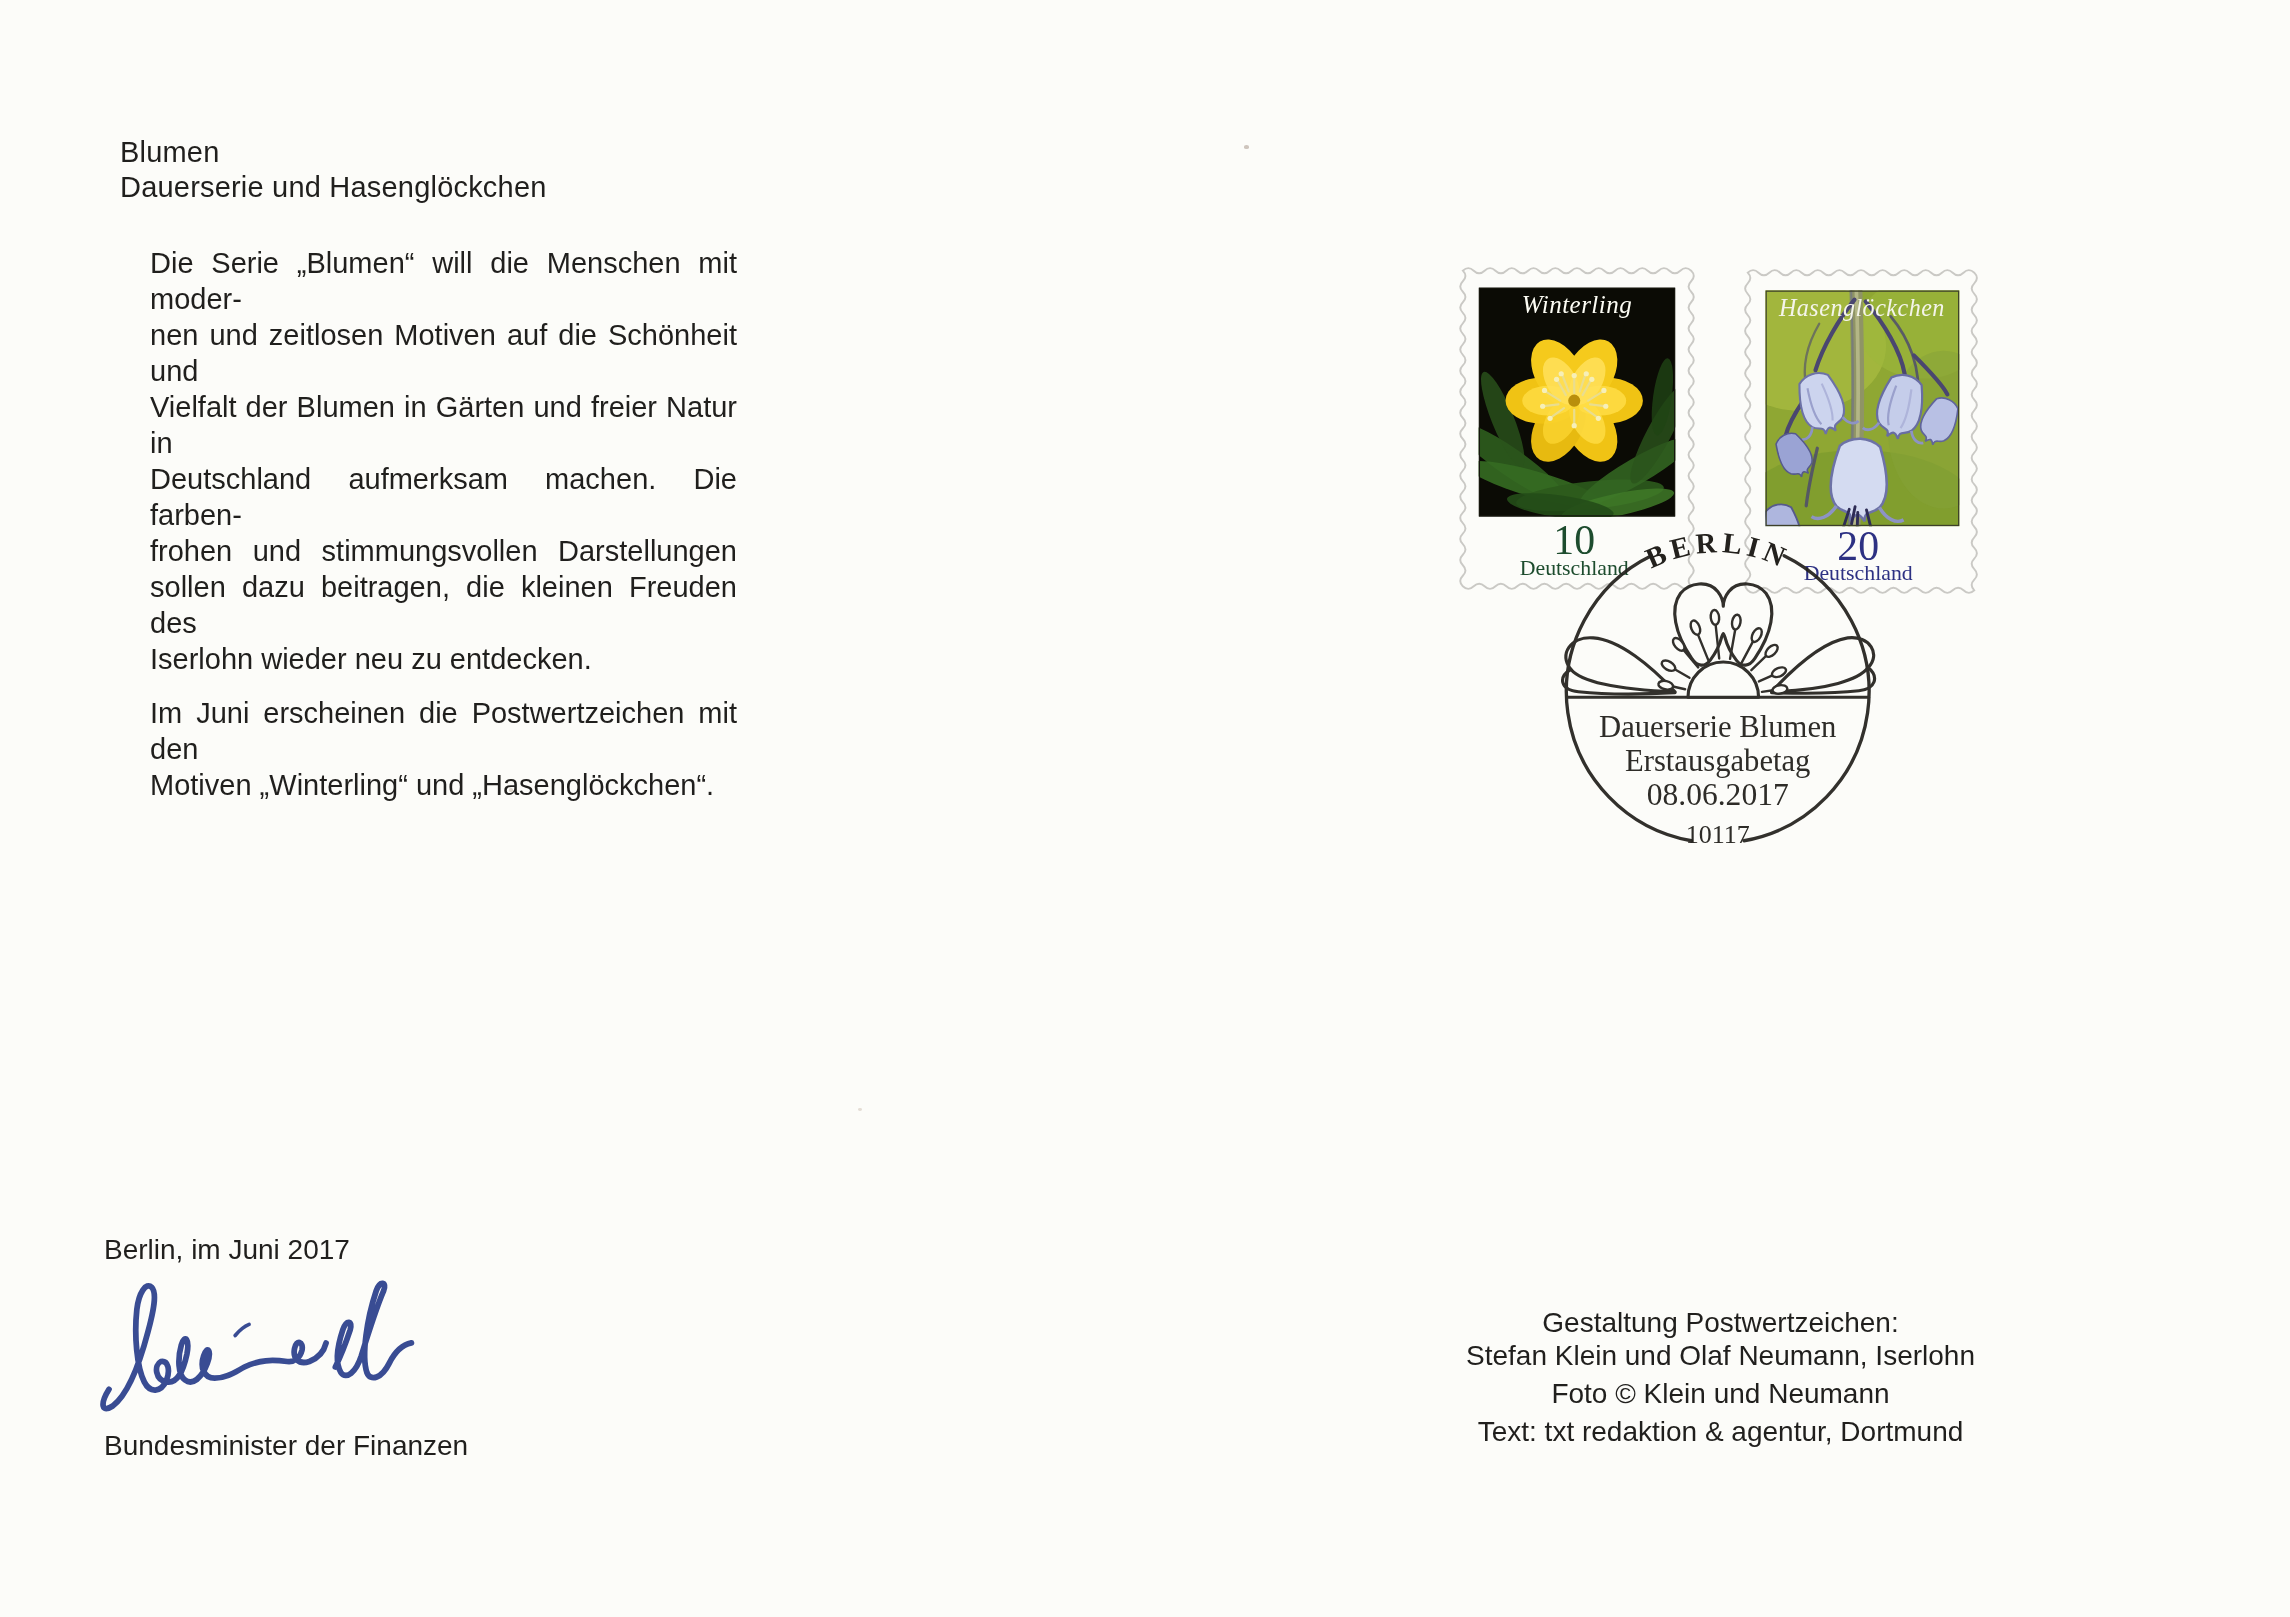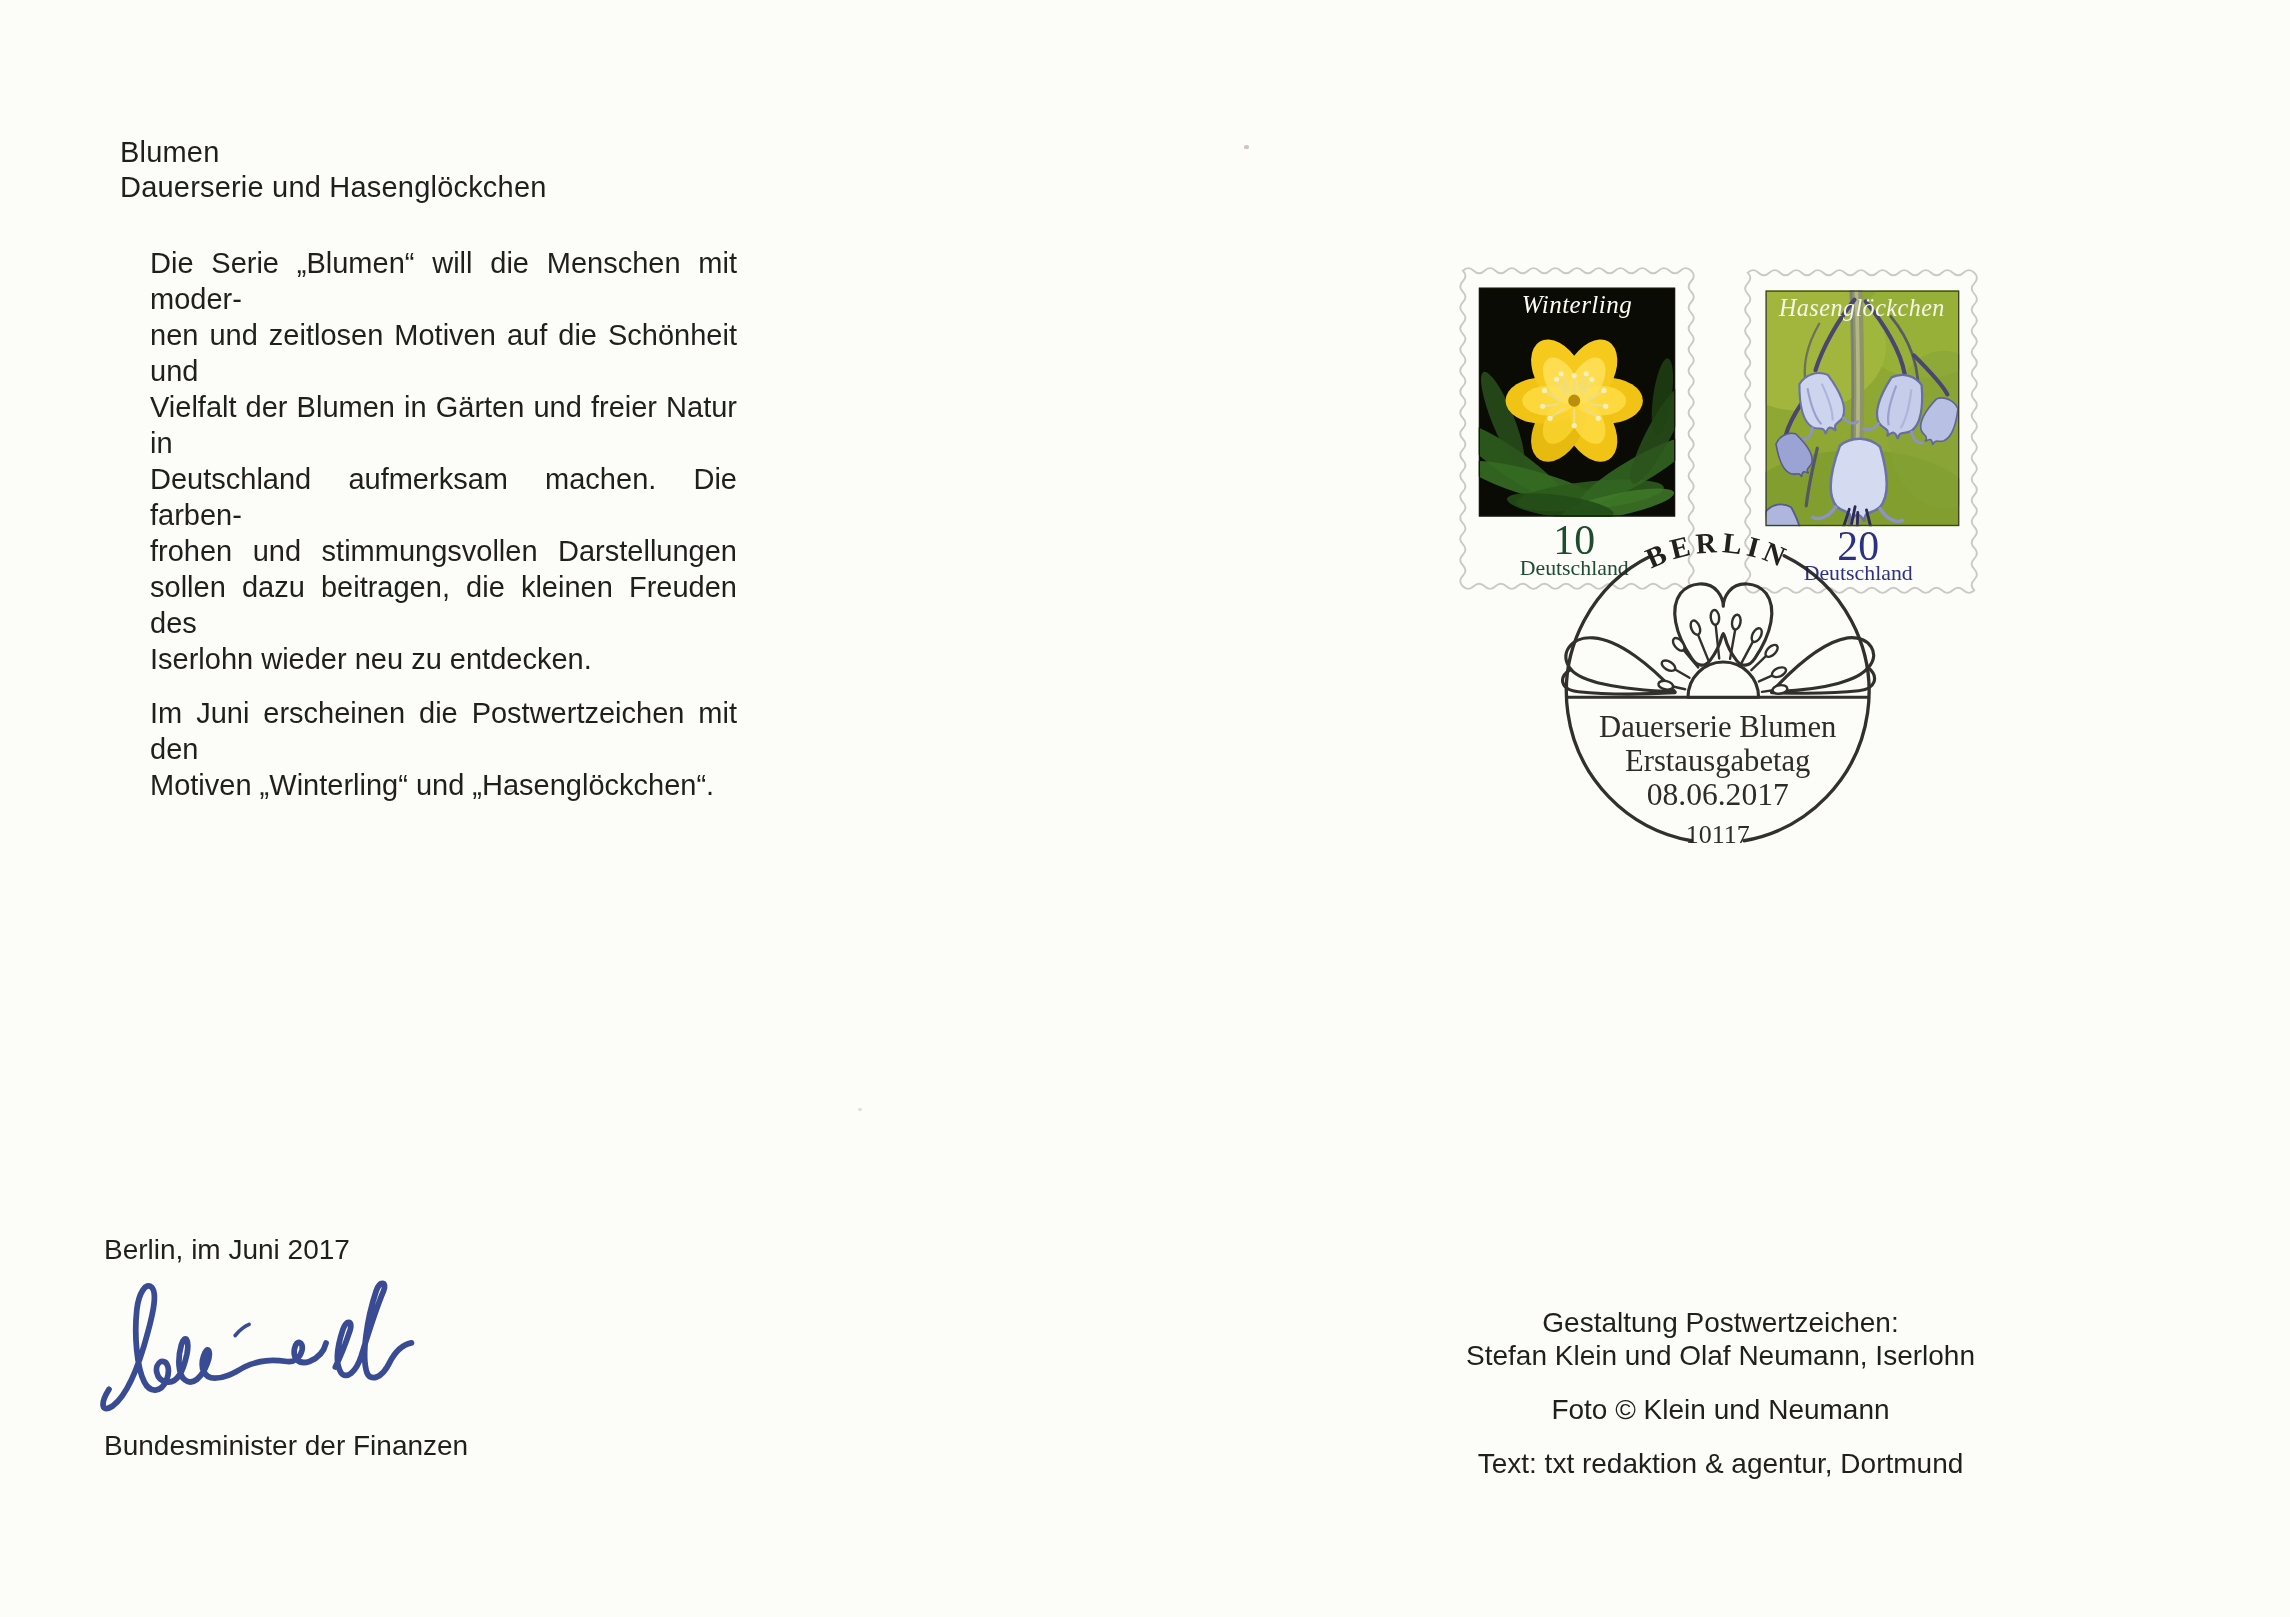--- a/index.html
+++ b/index.html
@@ -12,21 +12,21 @@
   
   .heading{left:102px; top:135px; font-weight:normal; font-size:29px; line-height:35px; letter-spacing:0.2px;margin-left:18px;}
   .intro{left:102px; top:245px; width:587px; font-size:29px; line-height:36px;margin-left:48px;}
   .jline{text-align:justify; text-align-last:justify;}
   .jline.endline{text-align-last:left;}
   .para2{margin-top:17.6px;}
   .dateline{left:104px; top:1234px; font-size:28px;}
   .sig-caption{left:104px; top:1430px; font-size:28px;}
   
   .credits{left:1442px; top:1306px; width:557px; text-align:center; font-size:28px; line-height:33px;}
-  .credits .gap{margin-top:21px;}
+  .credits .gap{margin-top:5px;}
   
   .stamp{z-index:2;}
   .postmark{z-index:5;}
   .signature{z-index:2;}
   
   .speck{border-radius:50%; opacity:.55;}
 </style>
 </head>
 <body>
 

